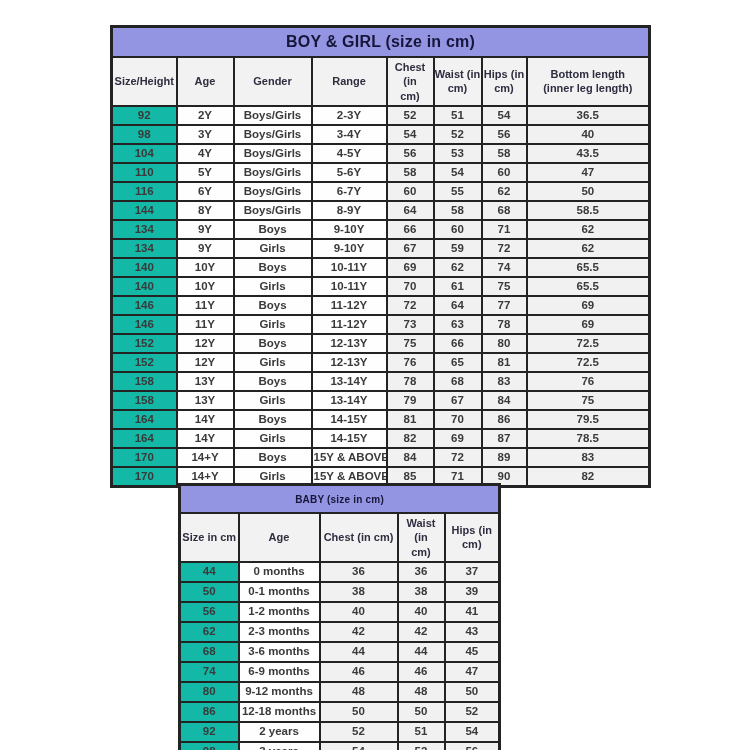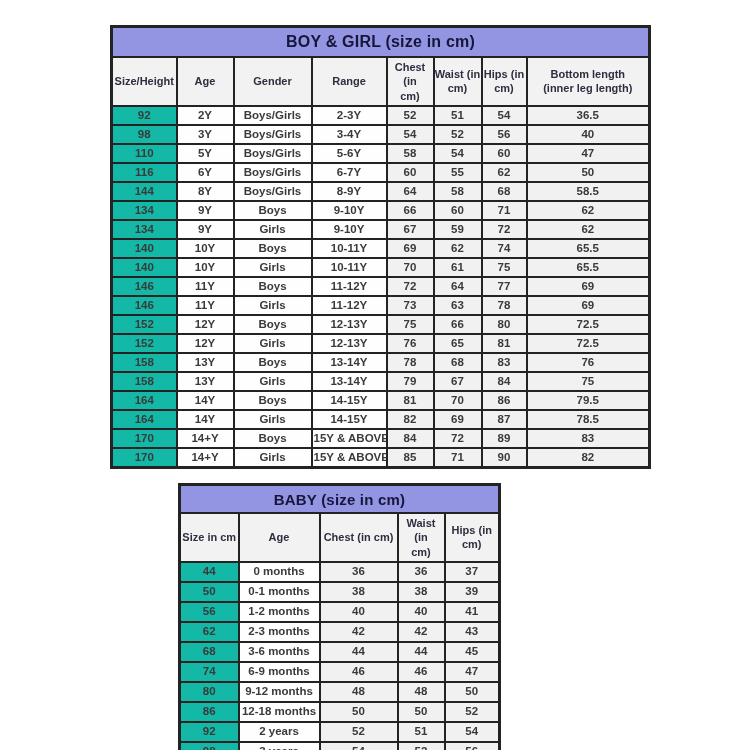--- a/index.html
+++ b/index.html
@@ -31,21 +31,21 @@
   }
   .title-cell {
     background: #9495e2;
     color: #16163a;
     font-weight: bold;
     font-size: 16px;
     height: 26px;
     letter-spacing: 0.2px;
     margin-top: 19px;
   }
-  #table-baby .title-cell { height: 24px; font-size: 15px; }
+  #table-baby .title-cell { height: 24px; font-size: 10px; }
 
   .header-cell {
     background: #f2f2f2;
     color: #2e2e40;
     font-weight: bold;
     font-size: 11px;
     line-height: 1.3;
     white-space: pre-line;
     padding: 2px 0;
   }
@@ -114,20 +114,30 @@
           <td class="cell-size">98</td>
           <td class="cell-plain">3Y</td>
           <td class="cell-plain">Boys/Girls</td>
           <td class="cell-plain">3-4Y</td>
           <td class="cell-meas">54</td>
           <td class="cell-meas">52</td>
           <td class="cell-meas">56</td>
           <td class="cell-meas">40</td>
         </tr>
         <tr class="data-row">
+          <td class="cell-size">104</td>
+          <td class="cell-plain">4Y</td>
+          <td class="cell-plain">Boys/Girls</td>
+          <td class="cell-plain">4-5Y</td>
+          <td class="cell-meas">56</td>
+          <td class="cell-meas">53</td>
+          <td class="cell-meas">58</td>
+          <td class="cell-meas">43.5</td>
+        </tr>
+        <tr class="data-row">
           <td class="cell-size">110</td>
           <td class="cell-plain">5Y</td>
           <td class="cell-plain">Boys/Girls</td>
           <td class="cell-plain">5-6Y</td>
           <td class="cell-meas">58</td>
           <td class="cell-meas">54</td>
           <td class="cell-meas">60</td>
           <td class="cell-meas">47</td>
         </tr>
         <tr class="data-row">

